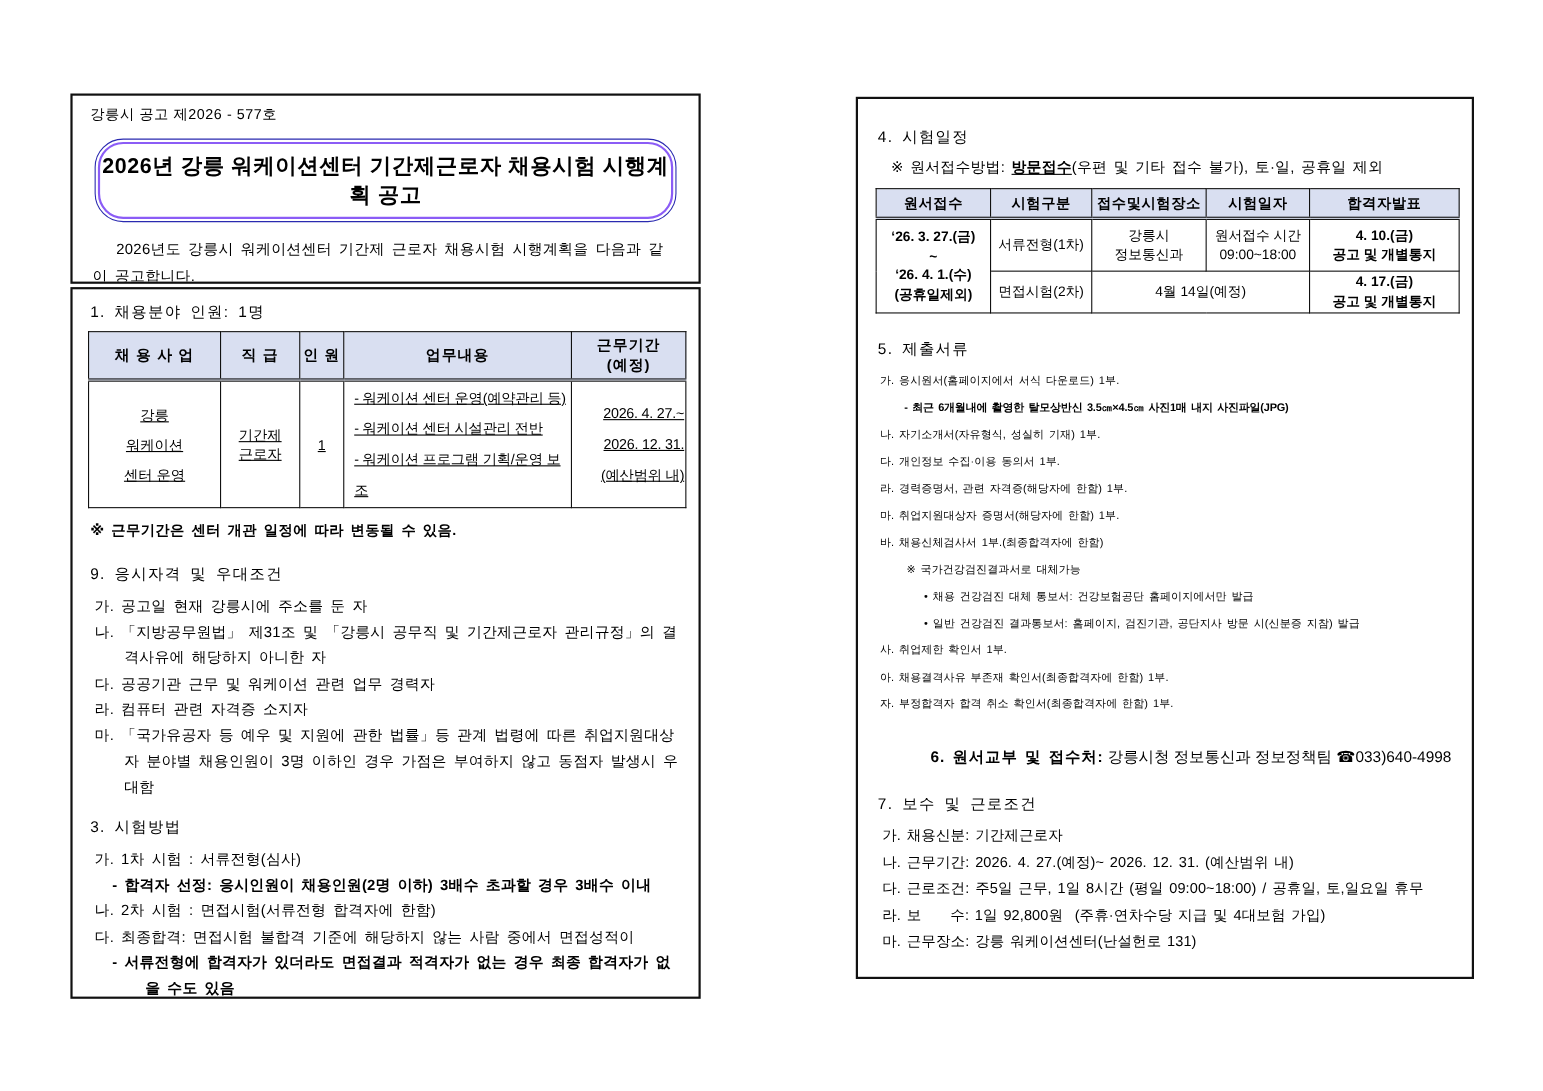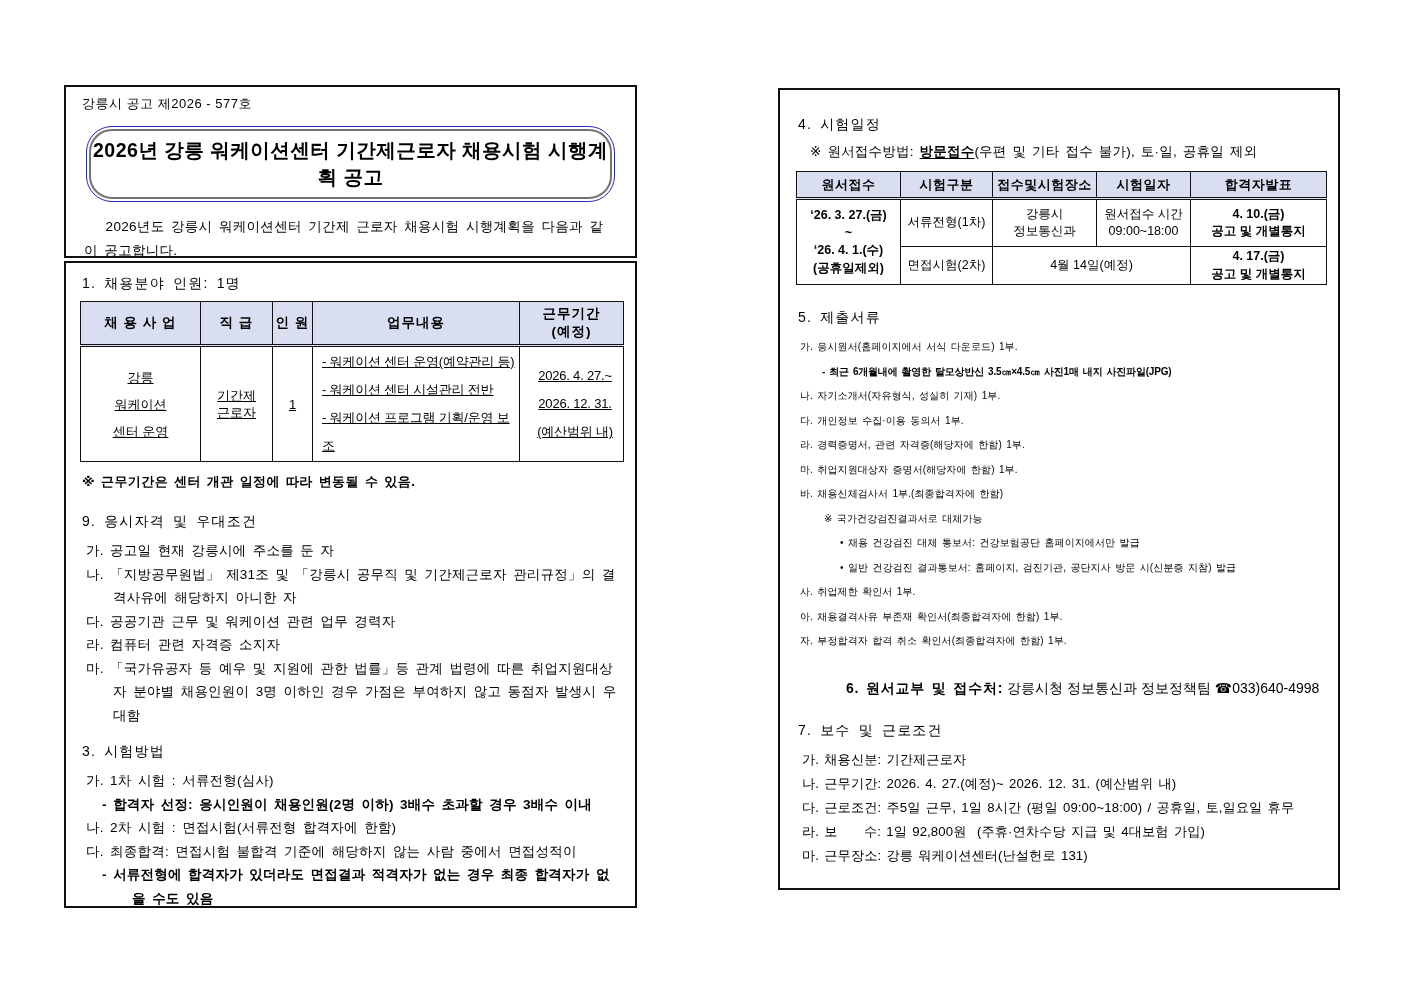--- a/index.html
+++ b/index.html
@@ -14,21 +14,21 @@
     border:2px solid #111;background:#fff;overflow:hidden;
   }
   
   #p1-header{left:64px;top:85px;width:573px;height:173px;padding:8px 16px 0;}
   #p1-main{left:64px;top:261px;width:573px;height:647px;padding:12px 14px 0;}
   .docnum{font-size:13px;letter-spacing:0.5px;}
   .capsule-outer{
     margin:13px 4px 0;border:1px solid #2a2ab0;border-radius:26px;padding:2px;
   }
   .capsule-inner{
-    border:2px solid #737373;border-radius:23px;text-align:center;
+    border:2px solid #8b5cf6;border-radius:23px;text-align:center;
     font-weight:bold;font-size:19.5px;padding:6px 2px;letter-spacing:0.5px;
   }
   .intro{
     margin:13px 2px 0;font-size:13.5px;line-height:24px;
     text-indent:1.6em;letter-spacing:0.3px;word-spacing:2.5px;
   }
   .sec-h{
     font-weight:normal;font-size:14px;letter-spacing:1.2px;margin:0 0 8px 2px;word-spacing:3px;
   }
   .mt22{margin-top:22px;} .mt16{margin-top:16px;}
@@ -38,21 +38,21 @@
   
   #t1{width:543px;margin:4px auto 0;}
   #t1 th{
     background:#d9dff1;height:44px;font-weight:bold;font-size:13.5px;
     letter-spacing:1px;border-bottom:3px double #111;text-align:center;line-height:18px;
   }
   #t1 td{height:88px;font-size:13px;text-align:center;vertical-align:middle;text-decoration:underline;}
   #t1 .proj{line-height:27px;}
   #t1 .grade{line-height:17px;}
   #t1 .duties{text-align:left;padding-left:9px;line-height:28px;letter-spacing:-0.2px;}
-  #t1 .period{text-align:center;padding-left:8px;line-height:28px;letter-spacing:-0.2px;}
+  #t1 .period{text-align:right;padding-left:8px;line-height:28px;letter-spacing:-0.2px;}
   .worknote{font-weight:bold;font-size:13px;margin:11px 0 0 2px;letter-spacing:0.4px;word-spacing:2px;}
   .ln{
     font-size:13.5px;line-height:23.5px;letter-spacing:0.2px;word-spacing:2.5px;
     white-space:pre-wrap;margin-left:6px;
   }
   .hang{padding-left:27px;text-indent:-27px;}
   .sub{padding-left:46px;text-indent:-30px;font-weight:bold;}
   
   #p2-main{left:778px;top:88px;width:562px;height:802px;padding:26px 16px 0;}
   .note4{font-size:13.5px;margin:9px 0 10px 14px;letter-spacing:0.2px;word-spacing:2px;}

